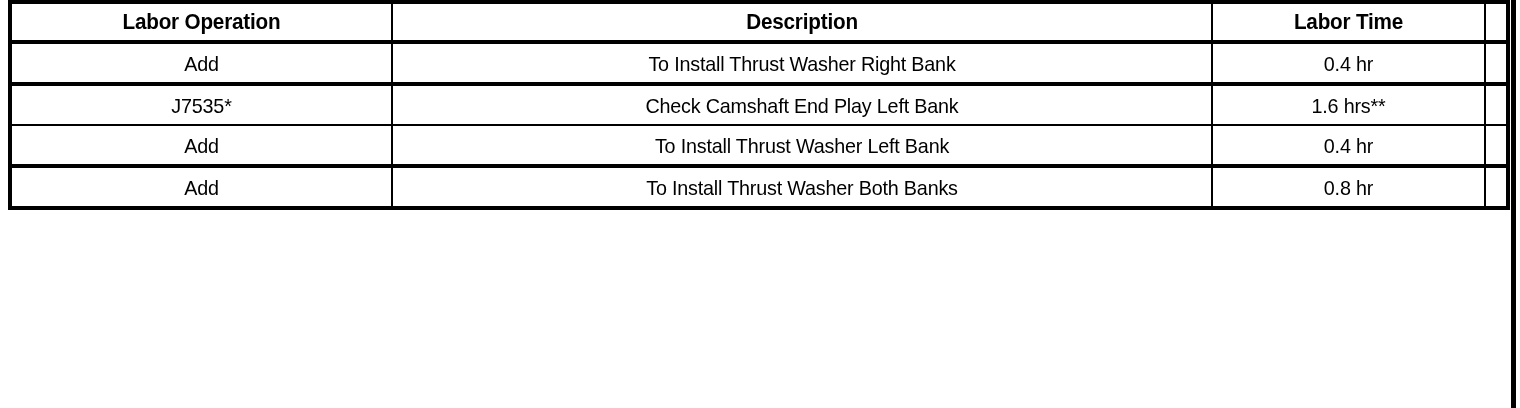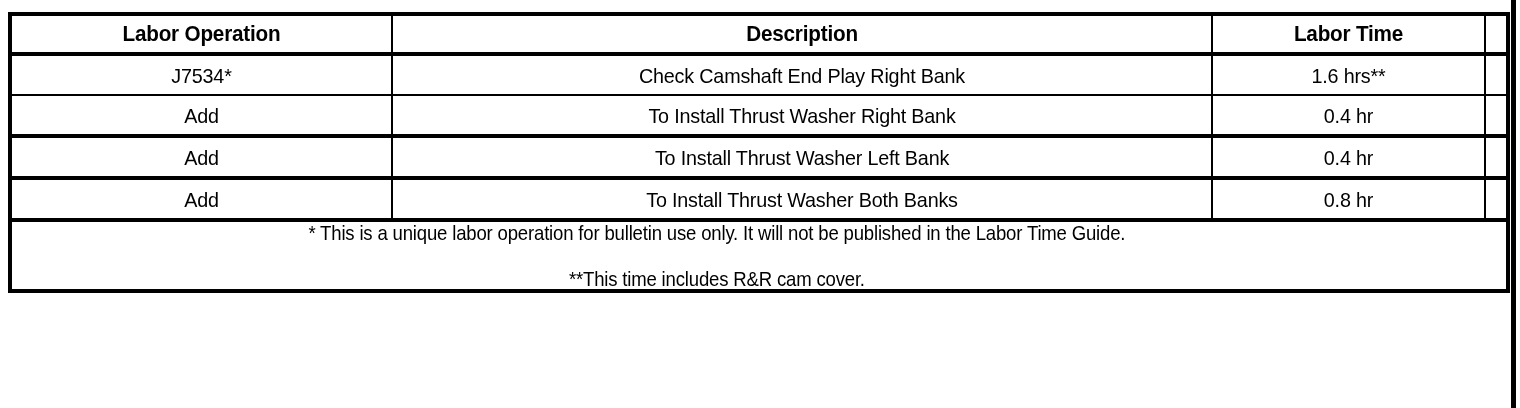--- a/index.html
+++ b/index.html
@@ -19,21 +19,21 @@
     position: relative;
     width: 1520px;
     height: 408px;
     background: #ffffff;
   }
 
   
   .labor-table {
     position: absolute;
     left: 8px;
-    top: 12px;
+    top: 0;
     width: 1498px;
     border-collapse: collapse;
     table-layout: fixed;
     background: #ffffff;
   }
 
   .labor-table col.c-op    { width: 382px; }
   .labor-table col.c-desc  { width: 820px; }
   .labor-table col.c-time  { width: 273px; }
   .labor-table col.c-blank { width: 23px; }
@@ -127,56 +127,49 @@
       <tr class="hdr-row">
         <th class="cell-op">Labor Operation</th>
         <th class="cell-desc">Description</th>
         <th class="cell-time">Labor Time</th>
         <th class="cell-blank"></th>
       </tr>
     </thead>
 
     <tbody>
 
-      <tr class="body-row rule-thin">
-        <td class="cell-op">J7534*</td>
-        <td class="cell-desc">Check Camshaft End Play Right Bank</td>
-        <td class="cell-time">1.6 hrs**</td>
-        <td class="cell-blank"></td>
-      </tr>
 
       <tr class="body-row rule-thick">
         <td class="cell-op">Add</td>
         <td class="cell-desc">To Install Thrust Washer Right Bank</td>
         <td class="cell-time">0.4 hr</td>
         <td class="cell-blank"></td>
       </tr>
 
+      <tr class="body-row rule-thin">
+        <td class="cell-op">J7535*</td>
+        <td class="cell-desc">Check Camshaft End Play Left Bank</td>
+        <td class="cell-time">1.6 hrs**</td>
+        <td class="cell-blank"></td>
+      </tr>
 
       <tr class="body-row rule-thick">
         <td class="cell-op">Add</td>
         <td class="cell-desc">To Install Thrust Washer Left Bank</td>
         <td class="cell-time">0.4 hr</td>
         <td class="cell-blank"></td>
       </tr>
 
 
       <tr class="body-row rule-last">
         <td class="cell-op">Add</td>
         <td class="cell-desc">To Install Thrust Washer Both Banks</td>
         <td class="cell-time">0.8 hr</td>
         <td class="cell-blank"></td>
       </tr>
 
-      <tr>
-        <td class="note-cell" colspan="4">
-          <div class="note-line">* This is a unique labor operation for bulletin use only. It will not be published in the Labor Time Guide.</div>
-          <div class="note-gap"></div>
-          <div class="note-line">**This time includes R&amp;R cam cover.</div>
-        </td>
-      </tr>
 
     </tbody>
   </table>
 
   <div class="page-edge-rule"></div>
 
 </div>
 
 </body></html>

